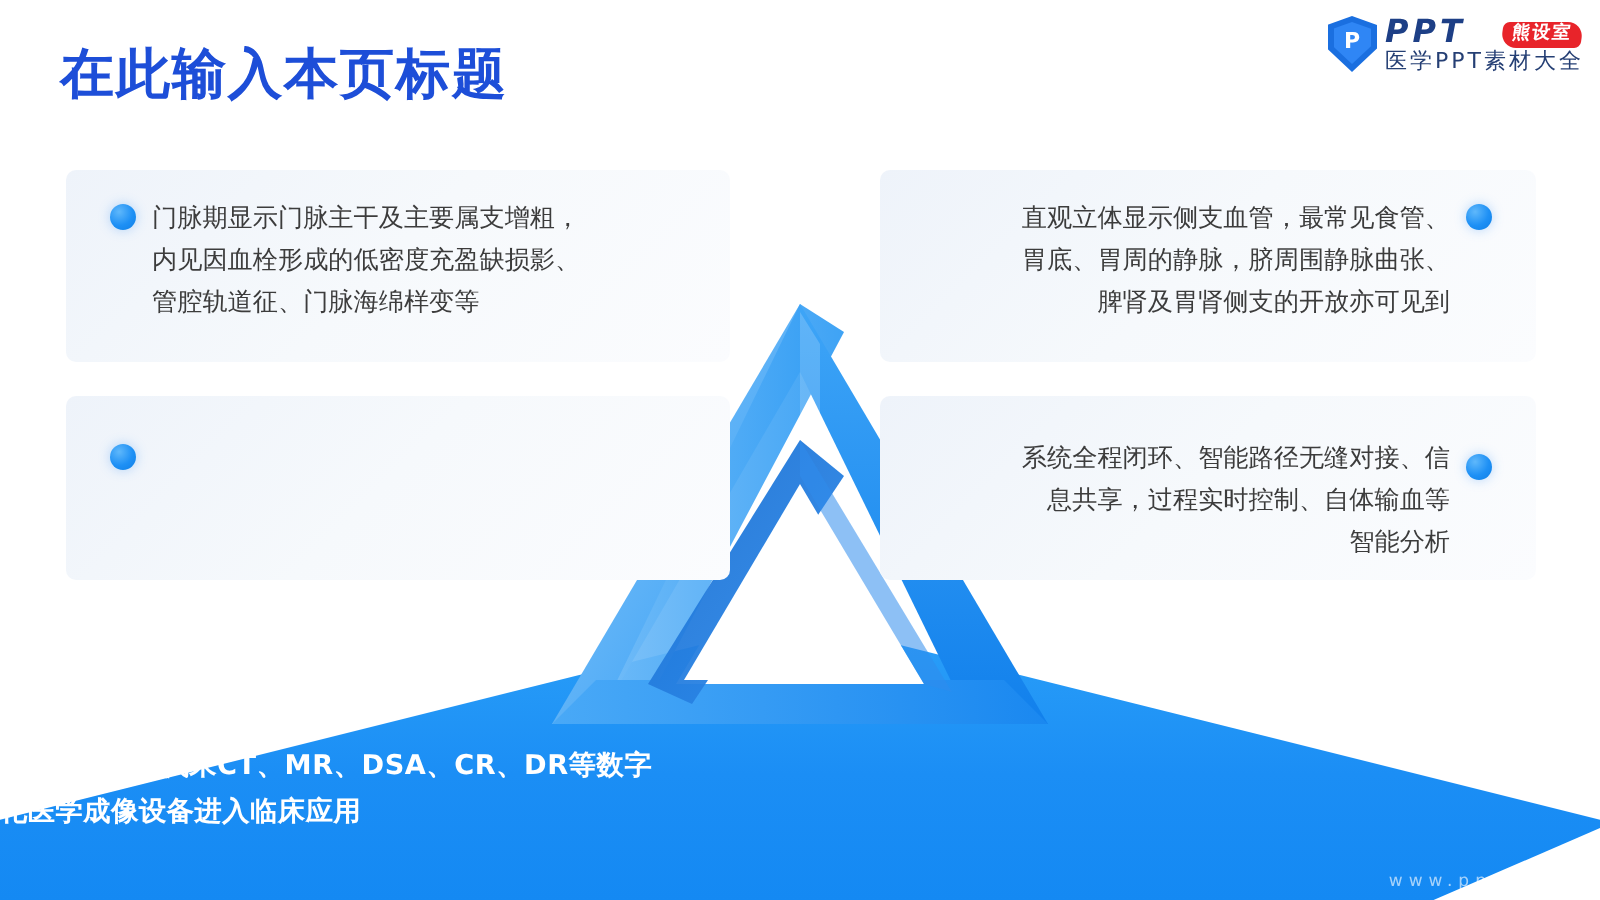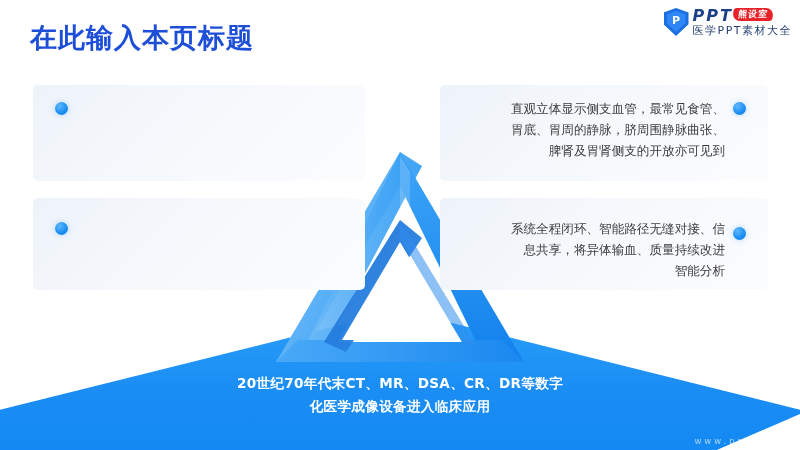--- a/index.html
+++ b/index.html
@@ -69,22 +69,22 @@
     margin-top: -2px;
   }
   .logo-textwrap {
     display: flex;
     flex-direction: column;
     justify-content: center;
     gap: 1px;
   }
   .logo-row1 {
     display: flex;
-    align-items: flex-start;
-    gap: 0;
+    align-items: flex-end;
+    gap: 18px;
   }
   .logo-ppt {
     font-size: 16px;
     font-weight: bold;
     color: #1d3f86;
     font-style: italic;
     letter-spacing: 2px;
     line-height: 1;
   }
   .logo-badge {
@@ -172,21 +172,20 @@
   .text-bl { left: 76px;  top: 218px; width: 270px; text-align: left; }
   .text-tr { left: 470px; top: 98px;  width: 255px; text-align: right; }
   .text-br { left: 470px; top: 218px; width: 255px; text-align: right; }
 
   
   .caption {
     position: absolute;
     left: 0;
     right: 0;
     top: 372px;
-    text-align: center;
     color: #ffffff;
     font-size: 13.6px;
     font-weight: bold;
     line-height: 23px;
     letter-spacing: 0.3px;
     white-space: pre-line;
   }
 
   
   .watermark {
@@ -282,25 +281,28 @@
   <div class="card card-tl"></div>
   <div class="card card-bl"></div>
   <div class="card card-tr"></div>
   <div class="card card-br"></div>
 
   <div class="bullet bullet-tl"></div>
   <div class="bullet bullet-bl"></div>
   <div class="bullet bullet-tr"></div>
   <div class="bullet bullet-br"></div>
 
+  <div class="body-text text-tl">门脉期显示门脉主干及主要属支增粗，
+内见因血栓形成的低密度充盈缺损影、
+管腔轨道征、门脉海绵样变等</div>
   <div class="body-text text-tr">直观立体显示侧支血管，最常见食管、
 胃底、胃周的静脉，脐周围静脉曲张、
 脾肾及胃肾侧支的开放亦可见到</div>
   <div class="body-text text-br">系统全程闭环、智能路径无缝对接、信
-息共享，将异体输血、质量持续改进
+息共享，过程实时控制、自体输血等
 智能分析</div>
 
   <div class="caption">20世纪70年代末CT、MR、DSA、CR、DR等数字
 化医学成像设备进入临床应用</div>
 
   <div class="wm-corner"></div>
   <div class="watermark">www.ppter.cn</div>
 
 </div>
 

